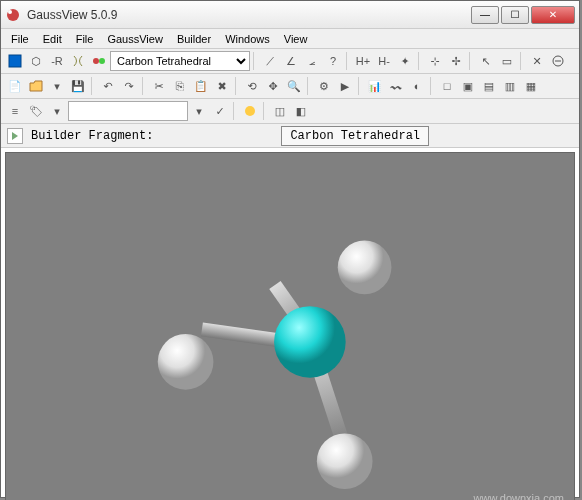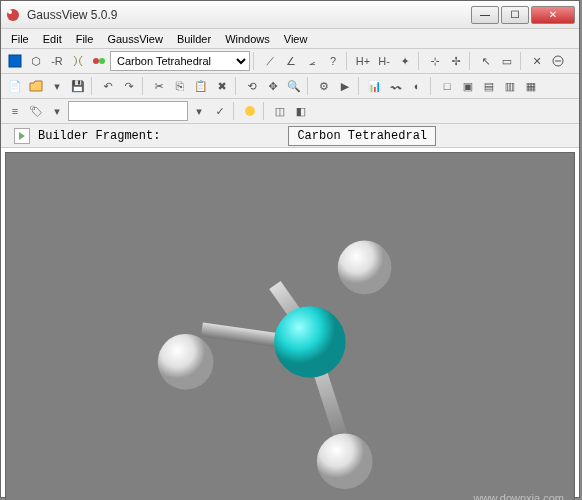--- a/index.html
+++ b/index.html
@@ -10,21 +10,21 @@
 .tb-title { flex: 1; color: #333; font-size: 12px; }
 .tb-controls { display: flex; gap: 2px; }
 .tb-btn { width: 28px; height: 18px; border: 1px solid #888; background: linear-gradient(#f5f5f5,#ddd); border-radius: 2px; display: flex; align-items: center; justify-content: center; font-size: 10px; cursor: default; }
 .tb-btn.close { background: linear-gradient(#e88,#c33); color: #fff; width: 44px; }
 .menubar { height: 20px; background: #f0f0f0; border-bottom: 1px solid #ccc; display: flex; align-items: center; padding: 0 4px; gap: 2px; }
 .menu-item { padding: 2px 6px; cursor: default; }
 .toolbar { background: #f0f0f0; border-bottom: 1px solid #ccc; padding: 2px 4px; display: flex; flex-wrap: wrap; gap: 1px; align-items: center; }
 .tbtn { width: 20px; height: 20px; border: 1px solid transparent; display: flex; align-items: center; justify-content: center; cursor: default; font-size: 11px; color: #555; }
 .tsep { width: 4px; height: 18px; border-left: 1px solid #ccc; margin: 0 2px; }
 .tcombo { height: 20px; font-size: 11px; border: 1px solid #aaa; background: #fff; padding: 0 2px; }
-.fragment-bar { height: 24px; background: #f0f0f0; border-bottom: 1px solid #ccc; display: flex; align-items: center; padding: 2px 13px; gap: 8px; }
+.fragment-bar { height: 24px; background: #f0f0f0; border-bottom: 1px solid #ccc; display: flex; align-items: center; padding: 2px 6px; gap: 8px; }
 .frag-play { width: 16px; height: 16px; border: 1px solid #aaa; display: flex; align-items: center; justify-content: center; background: #fff; }
 .frag-label { font-family: "Courier New", monospace; font-size: 12px; }
 .frag-box { border: 1px solid #888; padding: 2px 8px; font-family: "Courier New", monospace; font-size: 12px; background: #f8f8f8; margin-left: 120px; }
 .viewport { background: #808080; position: relative; height: 360px; margin: 4px; border: 1px solid #666; }
 .watermark { position: absolute; bottom: 6px; right: 10px; color: rgba(255,255,255,0.5); font-size: 11px; text-align: right; line-height: 1.2; }
 svg.molecule { width: 100%; height: 100%; }
 </style>
 </head>
 <body>
 

